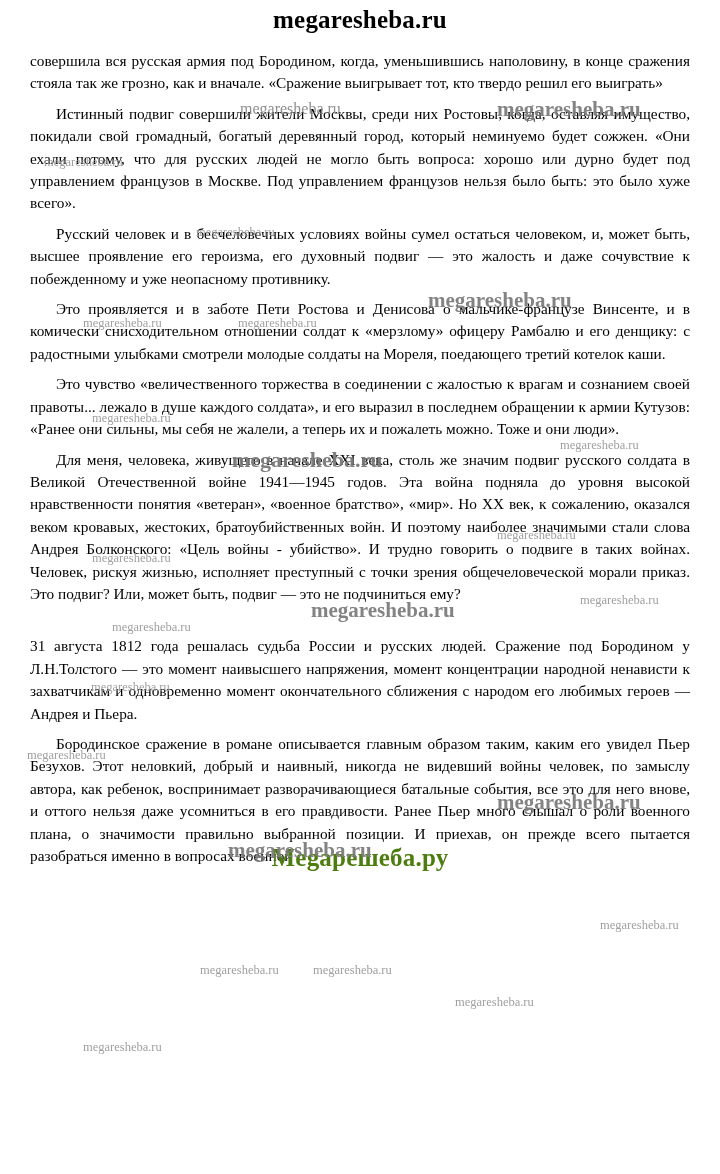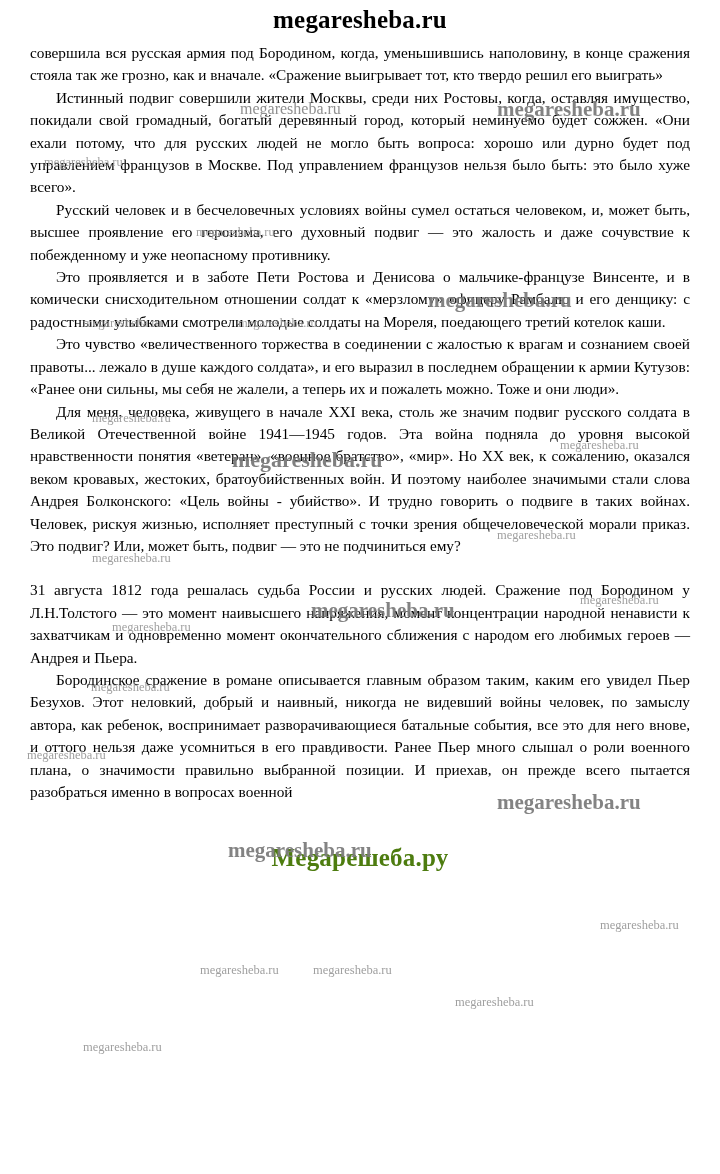--- a/index.html
+++ b/index.html
@@ -49,21 +49,21 @@
     position: absolute;
     top: 42px;
     left: 30px;
     width: 660px;
     font-size: 15.3px;
     line-height: 22.4px;
     text-align: justify;
     text-justify: inter-word;
   }
   .para {
-    margin: 0 0 0 0;
+    margin: 8px 0 0 0;
     text-indent: 26px;
     text-align: justify;
   }
   .para.noindent {
     text-indent: 0;
   }
   .spacer {
     height: 22px;
   }
   .wm {

